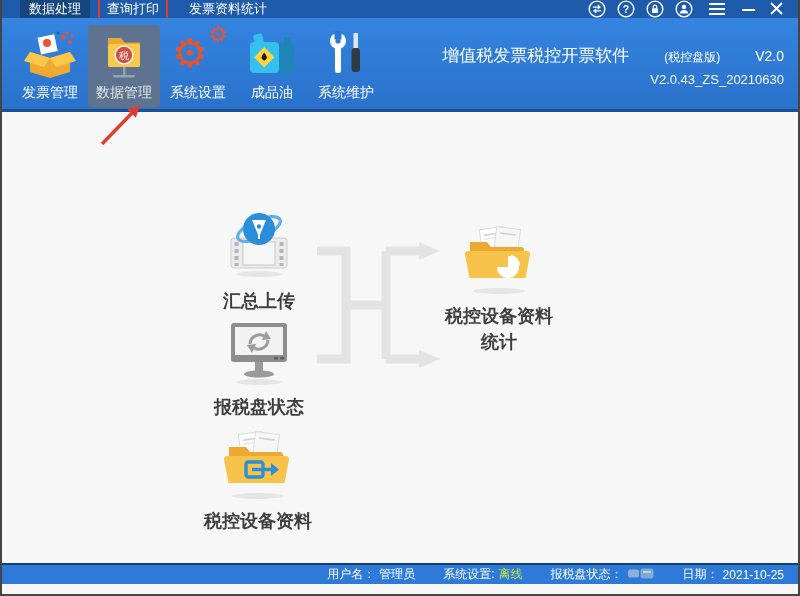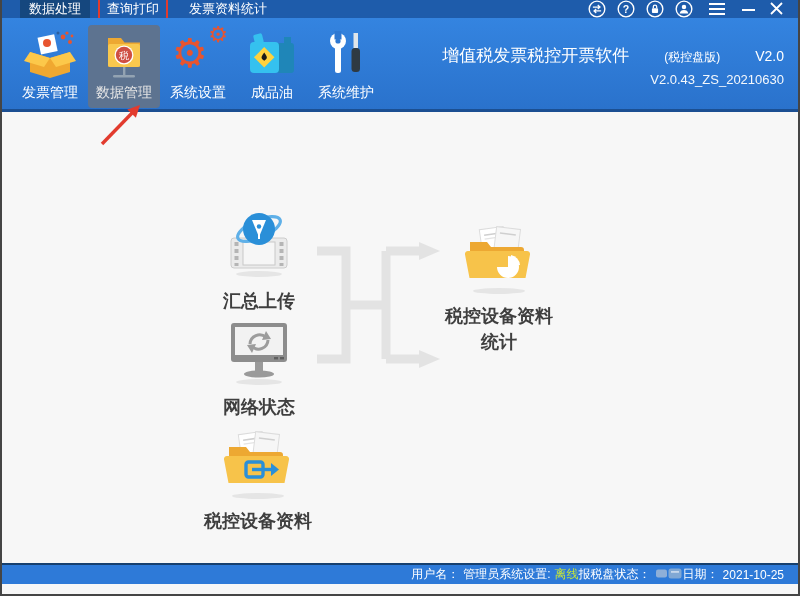--- a/index.html
+++ b/index.html
@@ -49,21 +49,21 @@
   .m1{left:199px;top:92px;width:116px;}
   .m2{left:430px;top:113px;width:134px;}
   .m3{left:199px;top:206px;width:116px;}
   .m4{left:437px;top:208px;width:116px;}
   .m5{left:184px;top:318px;width:144px;}
   .flow-arrows{position:absolute;left:305px;top:129px;}
   .red-arrow{position:absolute;left:88px;top:98px;z-index:5;}
   
   .statusbar{
     height:21px;background:#2e7ad8;border-top:2px solid #16406f;
-    display:flex;align-items:center;justify-content:flex-end;
+    display:flex;align-items:center;justify-content:flex-end;gap:28px;
     padding-right:14px;color:#fff;font-size:12px;
   }
   .status-group{display:flex;align-items:center;gap:4px;white-space:nowrap;}
   .net-online{color:#c6e53a;}
 </style>
 </head>
 <body>
 
 <div class="window">
 
@@ -269,21 +269,21 @@
         <rect x="13" y="9" width="48" height="28" fill="#f2f2f2"></rect>
         <path d="M28 26 a9.5 9.5 0 0 1 16 -6.5" fill="none" stroke="#9c9c9c" stroke-width="3"></path>
         <polygon points="44,13 49,21 40,22" fill="#9c9c9c"></polygon>
         <path d="M46 22 a9.5 9.5 0 0 1 -16 6.5" fill="none" stroke="#9c9c9c" stroke-width="3"></path>
         <polygon points="30,35 25,27 34,26" fill="#9c9c9c"></polygon>
         <rect x="52" y="39" width="4" height="2.4" fill="#5f5f5f"></rect>
         <rect x="58" y="39" width="4" height="2.4" fill="#5f5f5f"></rect>
         <rect x="33" y="44" width="8" height="9" fill="#9a9a9a"></rect>
         <ellipse cx="37" cy="56" rx="15" ry="3.6" fill="#9a9a9a"></ellipse>
       </svg>
-      <div class="mod-label">网络状态</div>
+      <div class="mod-label">报税盘状态</div>
     </div>
 
 
     <div class="module m5">
       <svg width="80" height="70" viewBox="0 0 80 70">
         <ellipse cx="40" cy="66" rx="26" ry="3" fill="#e5e5e5"></ellipse>
         <g transform="rotate(-8 34 16)">
           <rect x="22" y="3" width="24" height="26" fill="#fff" stroke="#dcdcdc"></rect>
           <line x1="26" y1="9" x2="42" y2="9" stroke="#cfcfcf" stroke-width="1.5"></line>
           <line x1="26" y1="13" x2="42" y2="13" stroke="#e3e3e3" stroke-width="1.2"></line>

